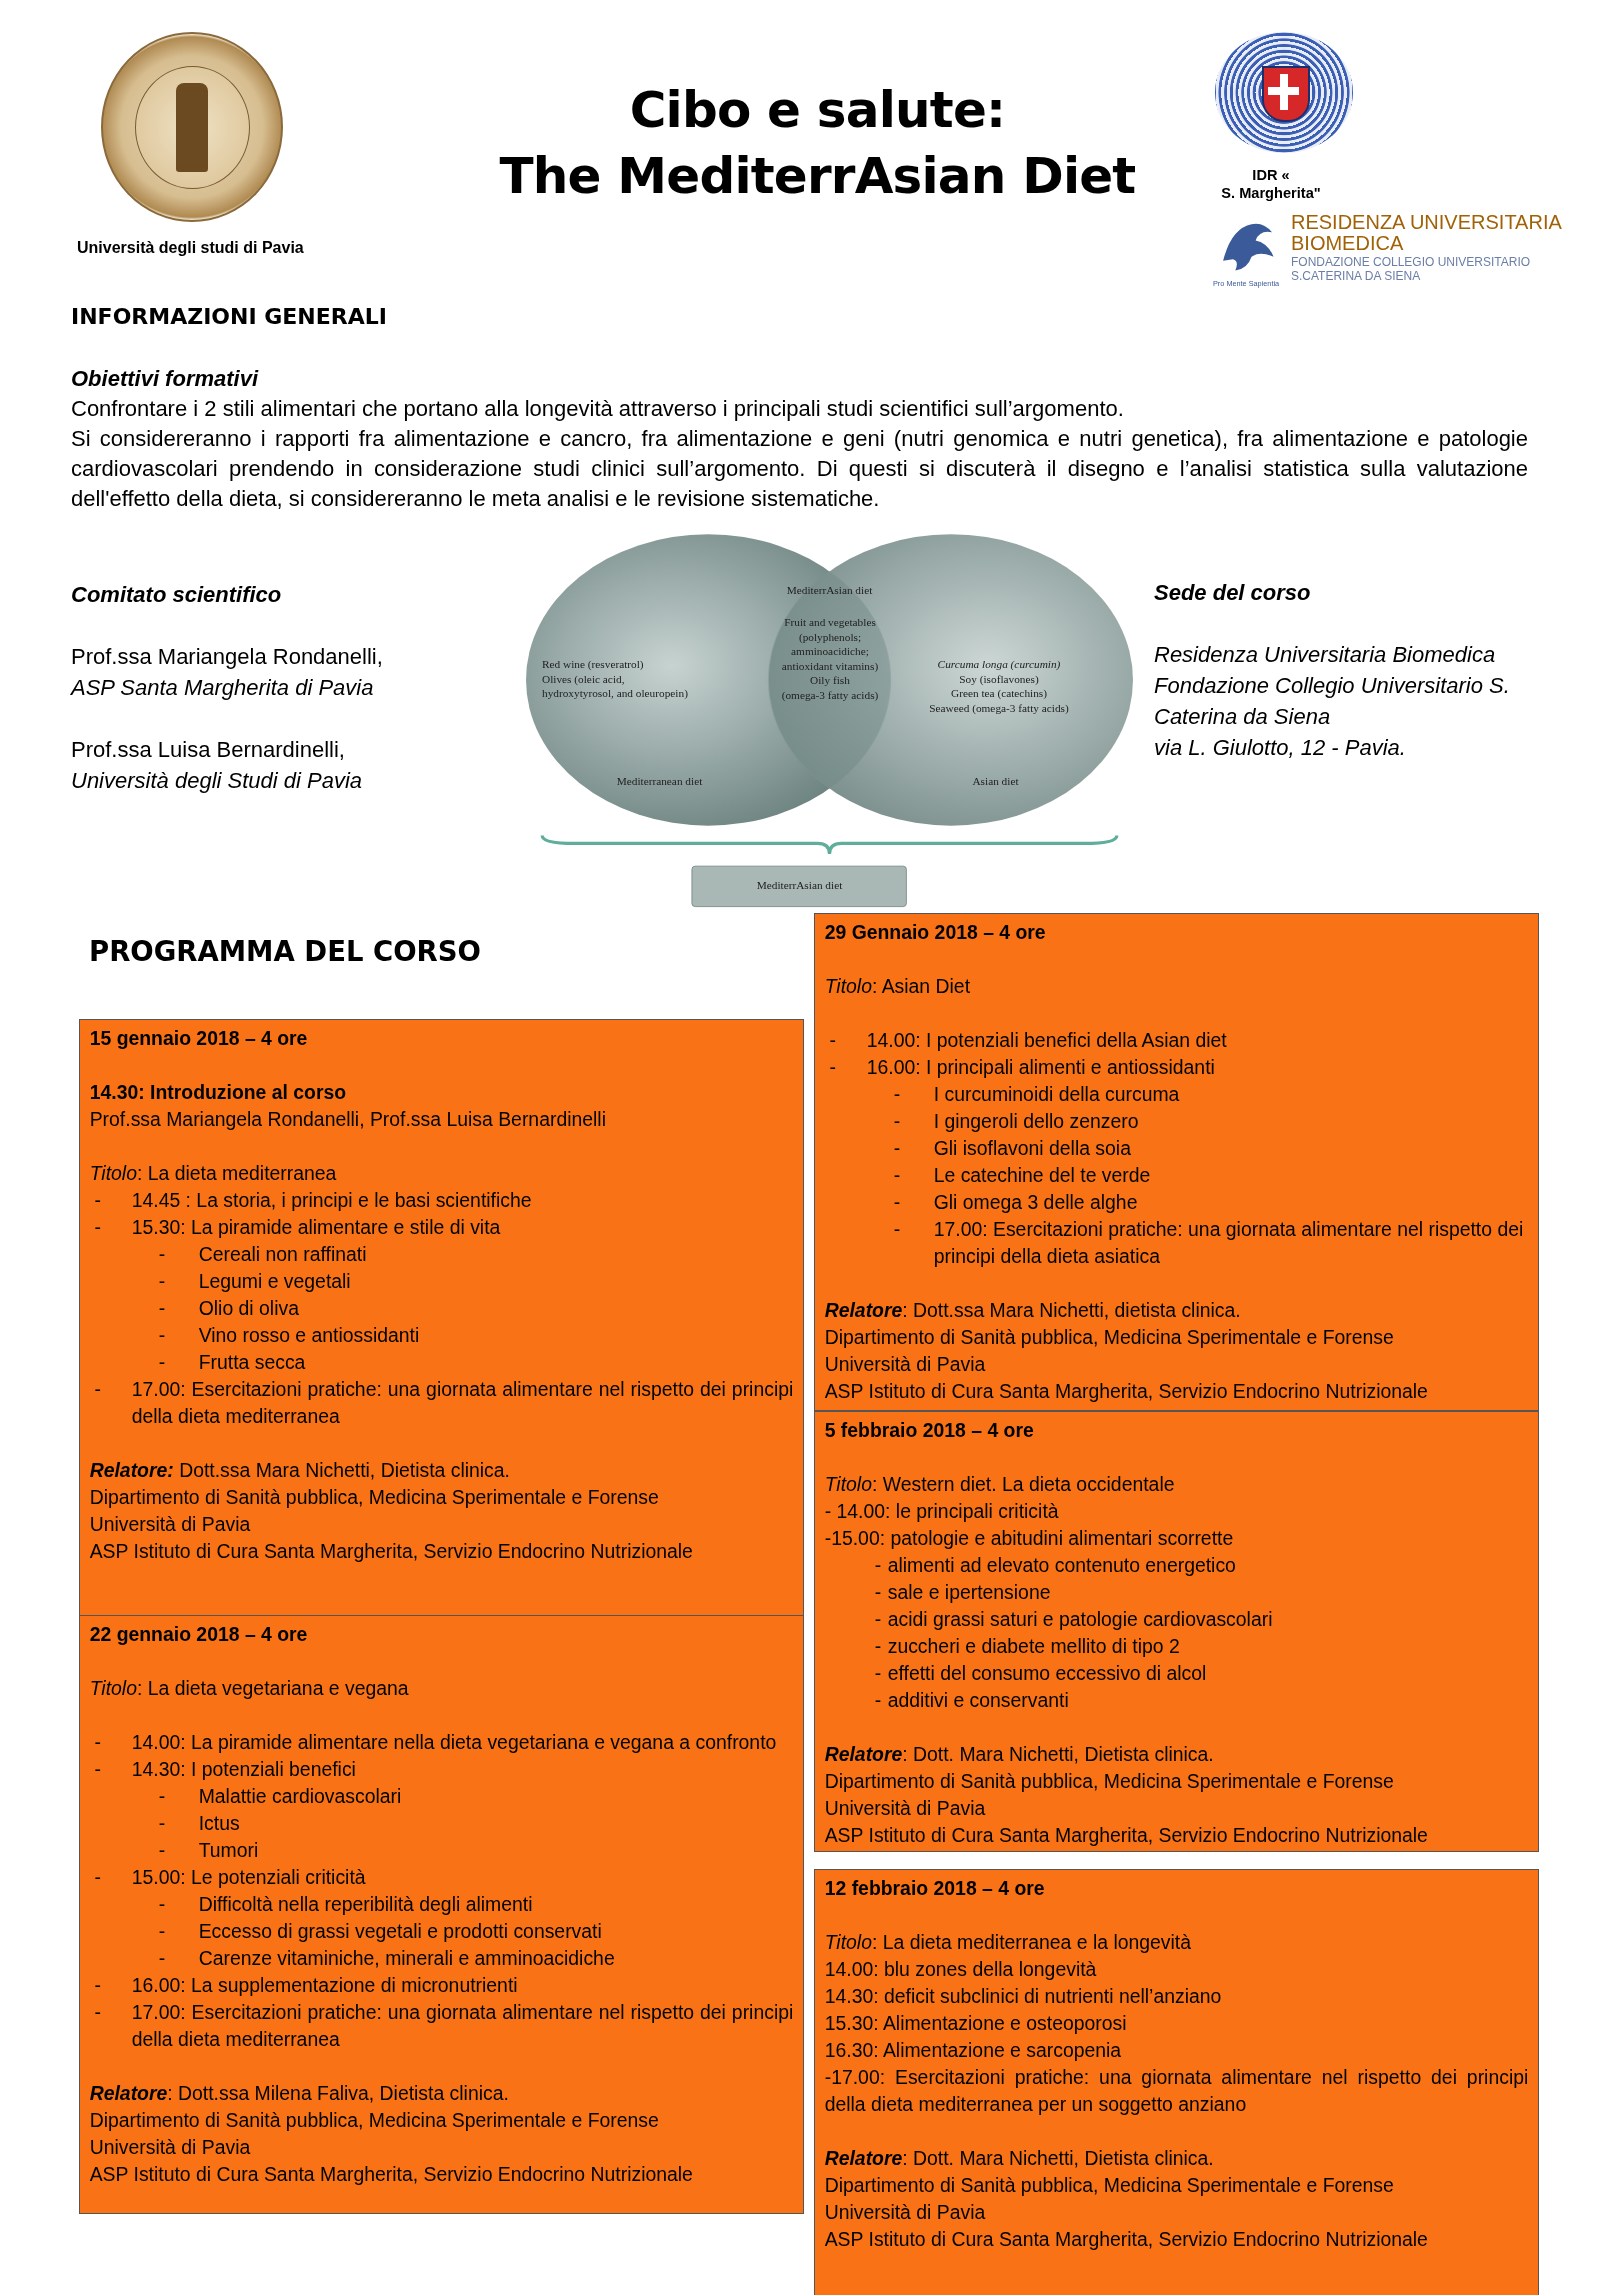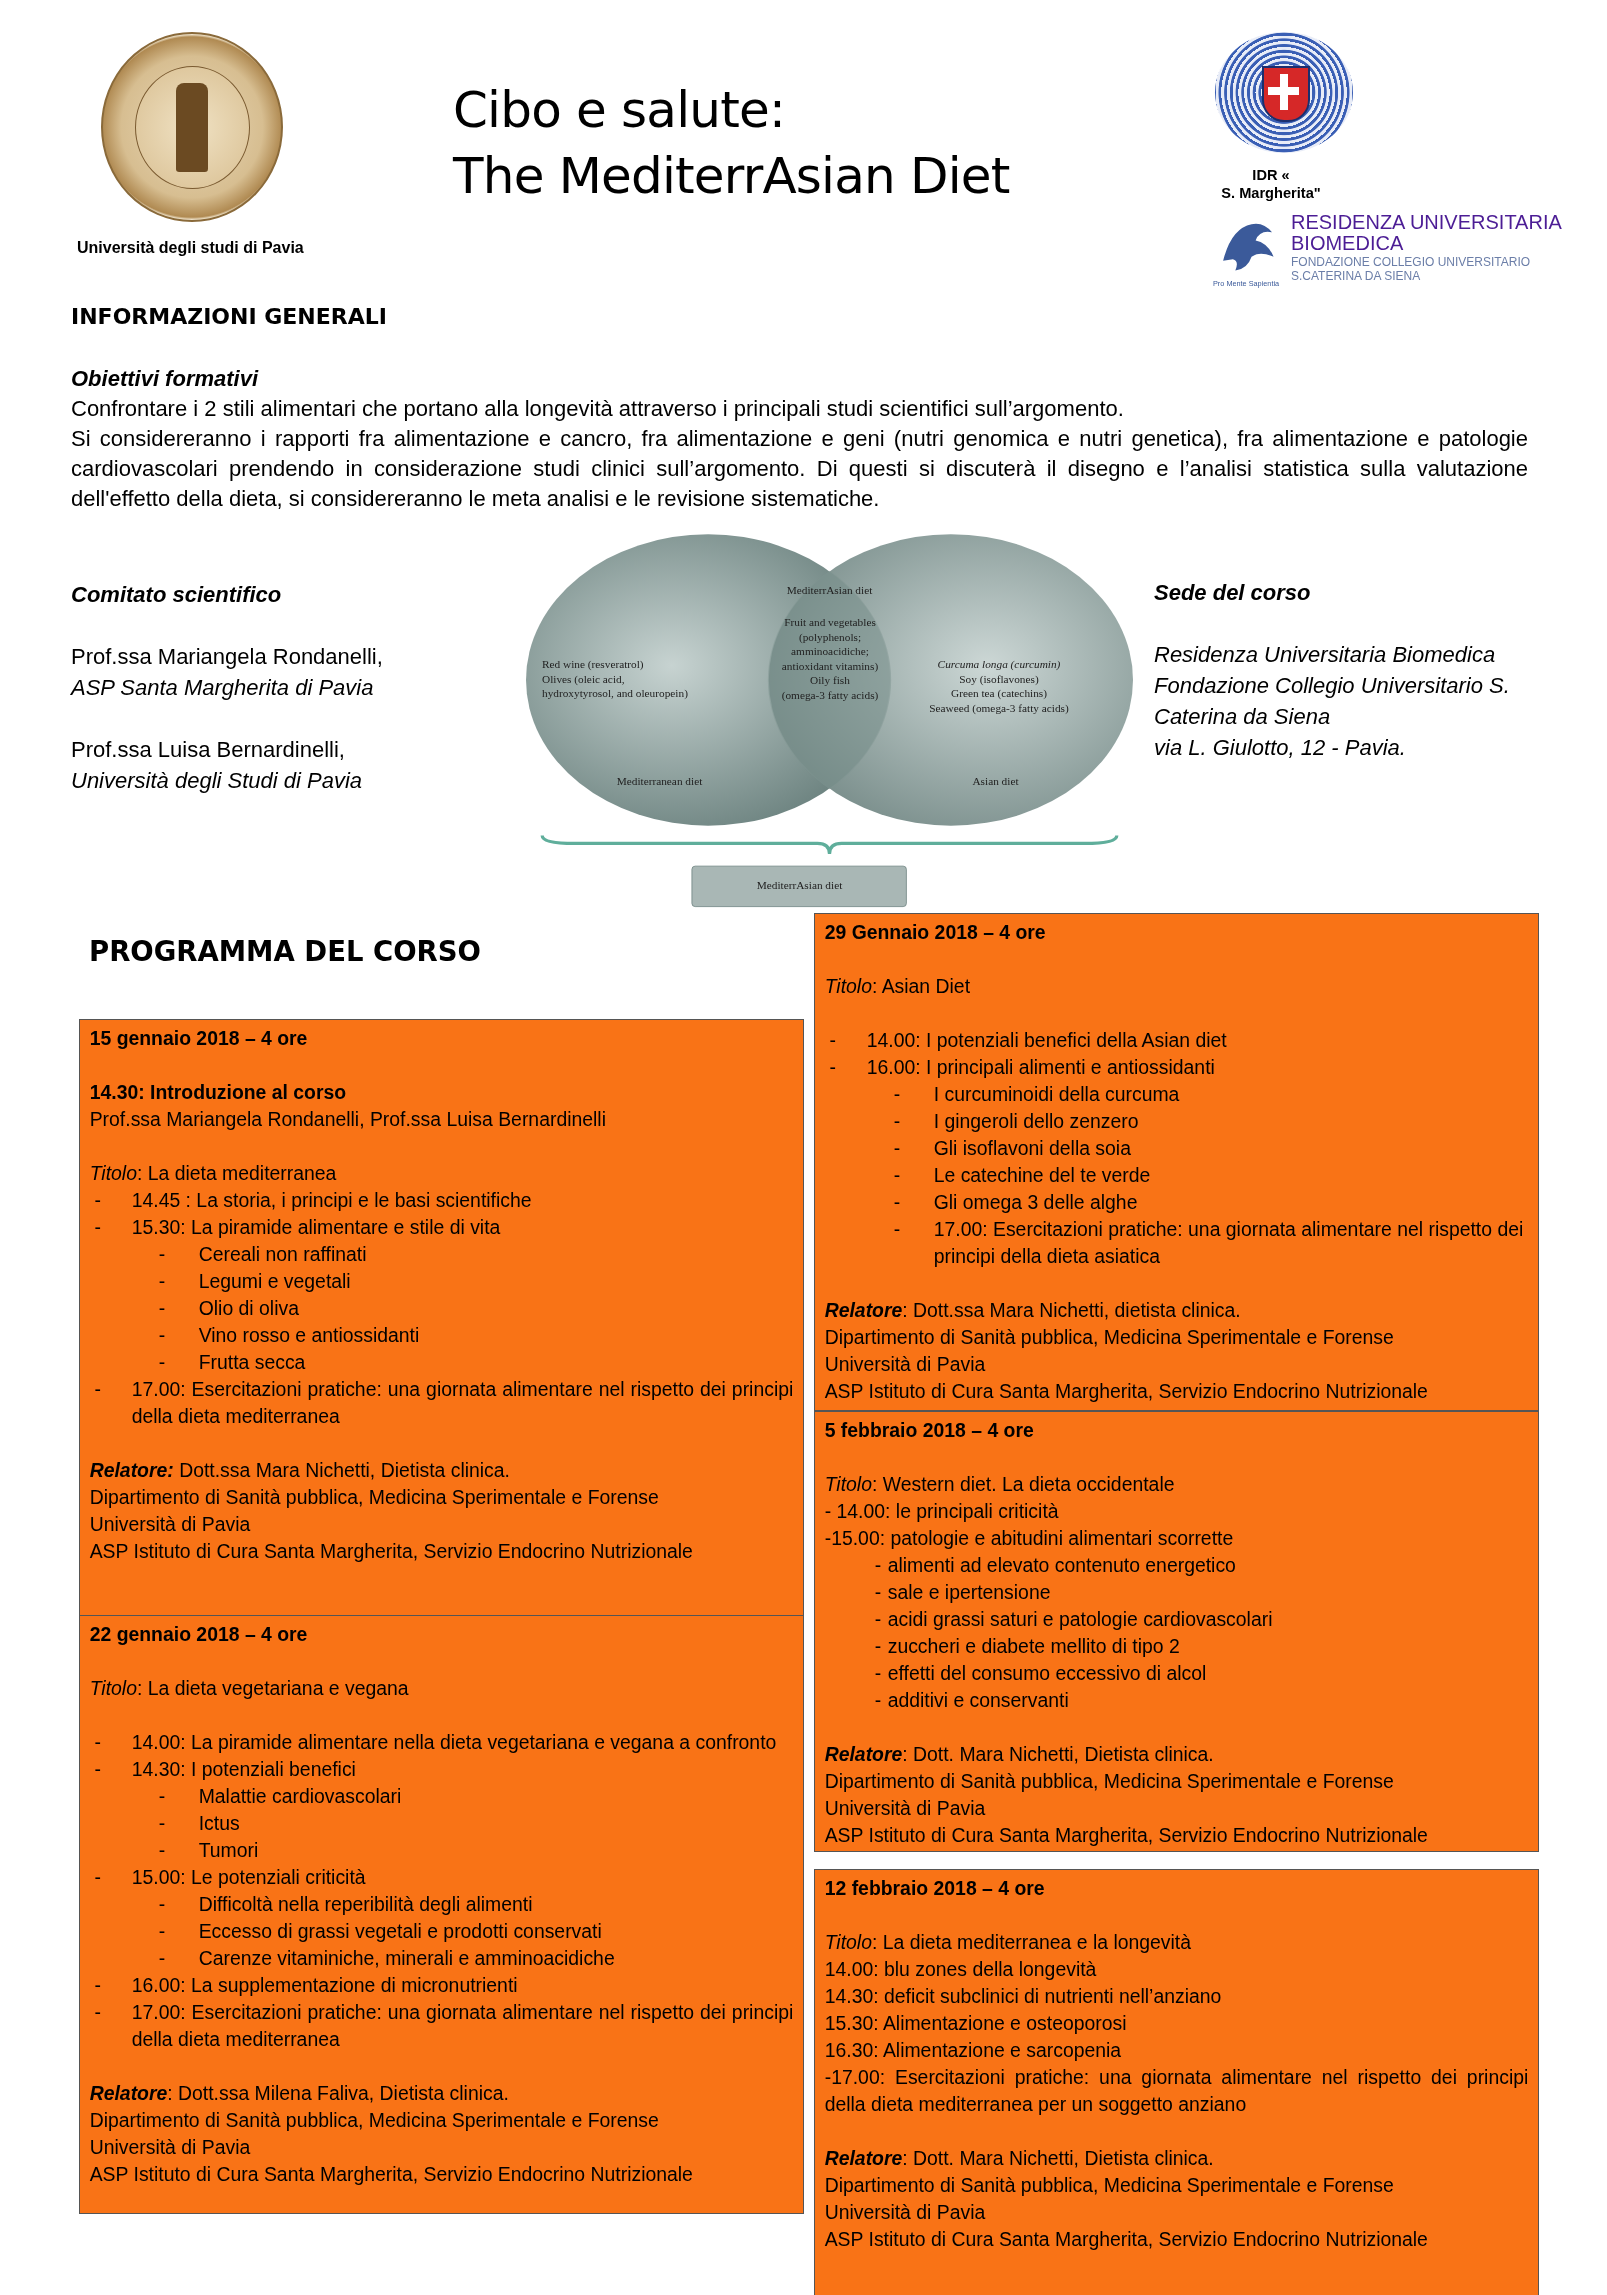--- a/index.html
+++ b/index.html
@@ -1,29 +1,29 @@
 <!DOCTYPE html>
 <html style="font-size:13px"><head>
 <meta charset="utf-8">
 <style>
   html,body{margin:0;padding:0;background:#fff;}
   body{width:1607px;height:2295px;position:relative;font-family:"Liberation Sans",sans-serif;color:#000;overflow:hidden;}
   .abs{position:absolute;}
-  .title{left:453px;top:77px;width:729px;font-family:"DejaVu Sans",sans-serif;font-size:50px;line-height:66px;font-weight:normal;letter-spacing:-0.8px;}
+  .title{left:453px;top:77px;width:729px;text-align:center;font-family:"DejaVu Sans",sans-serif;font-size:50px;line-height:66px;font-weight:bold;letter-spacing:-0.8px;}
   .seal{left:101px;top:32px;width:178px;height:186px;border-radius:50%;background:radial-gradient(circle,#e9d8b8 0%,#d7be91 55%,#b08a52 70%,#f1e6cf 72%,#caa878 100%);border:2.4px solid #8a6a3a;}
   .seal .inner{position:absolute;left:32px;top:32px;width:113px;height:121px;border-radius:50%;border:1.6px solid #7a5a30;background:radial-gradient(circle,#f0e2c4 0%,#d8be90 100%);}
   .seal .bundle{position:absolute;left:73px;top:49px;width:32px;height:89px;background:#6b4a22;border-radius:8px 8px 3.2px 3.2px;}
   .unipv{left:77px;top:239px;font-size:16px;font-weight:bold;}
   .crest{left:1215px;top:32px;width:138px;height:121px;border-radius:50%;background:repeating-radial-gradient(circle,#3a5fb5 0px,#3a5fb5 2.4px,#e8ecf7 3.2px,#e8ecf7 5.7px);}
   .crest .shield{position:absolute;left:47px;top:34px;width:44px;height:52px;background:#d62828;border:2.4px solid #1b2f6e;border-radius:0 0 22px 22px;}
   .crest .cross1{position:absolute;left:65px;top:42px;width:8px;height:36px;background:#fff;}
   .crest .cross2{position:absolute;left:53px;top:55px;width:31px;height:8px;background:#fff;}
   .idr{left:1198px;top:166px;width:146px;text-align:center;font-size:14.6px;font-weight:bold;line-height:18px;}
   .dragon{left:1215px;top:212px;width:65px;height:65px;}
-  .resbio-text{left:1291px;top:212px;color:#4c1d95;font-size:20px;line-height:21px;}
+  .resbio-text{left:1291px;top:212px;color:#a16207;font-size:20px;line-height:21px;}
   .resbio-sub{left:1291px;top:256px;color:#6b7ea8;font-size:12px;line-height:13.8px;}
   .motto{left:1213px;top:279px;color:#3b5a9a;font-size:7.3px;}
   .gen-h{left:71px;top:304px;font-family:"DejaVu Sans",sans-serif;font-size:22px;font-weight:bold;}
   .body-txt{font-size:22px;line-height:30px;}
   .obj{left:71px;top:364px;width:1457px;text-align:justify;}
   .obj .it{font-style:italic;font-weight:bold;}
   .left-col{left:71px;top:579px;width:421px;font-size:22px;line-height:31px;}
   .right-col{left:1154px;top:577px;width:421px;font-size:22px;line-height:31px;font-style:italic;}
   .venn{left:526px;top:534px;width:607px;height:381px;}
   .prog-h{left:89px;top:935px;font-family:"DejaVu Sans",sans-serif;font-size:27.5px;font-weight:bold;}

